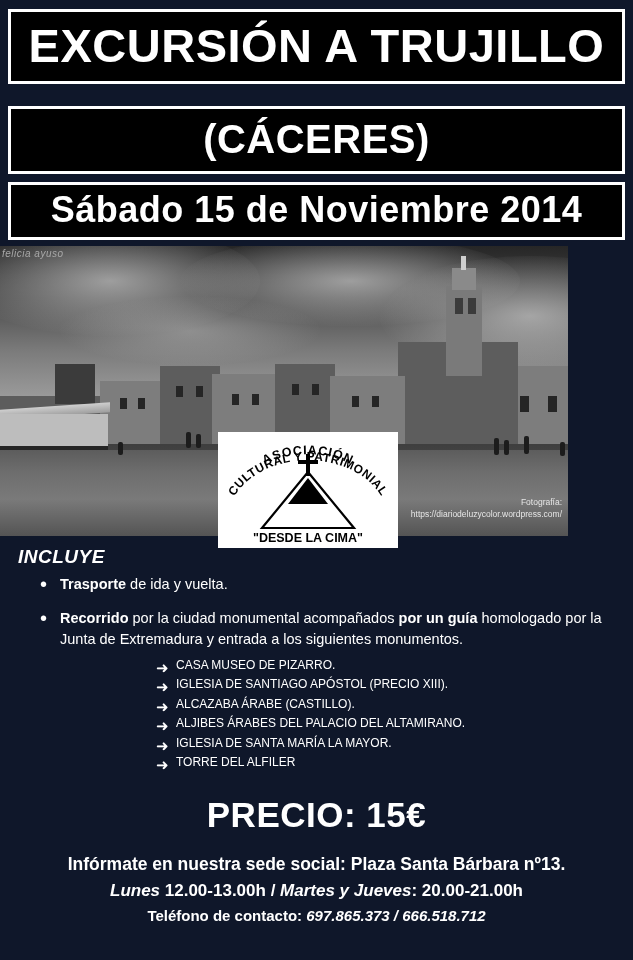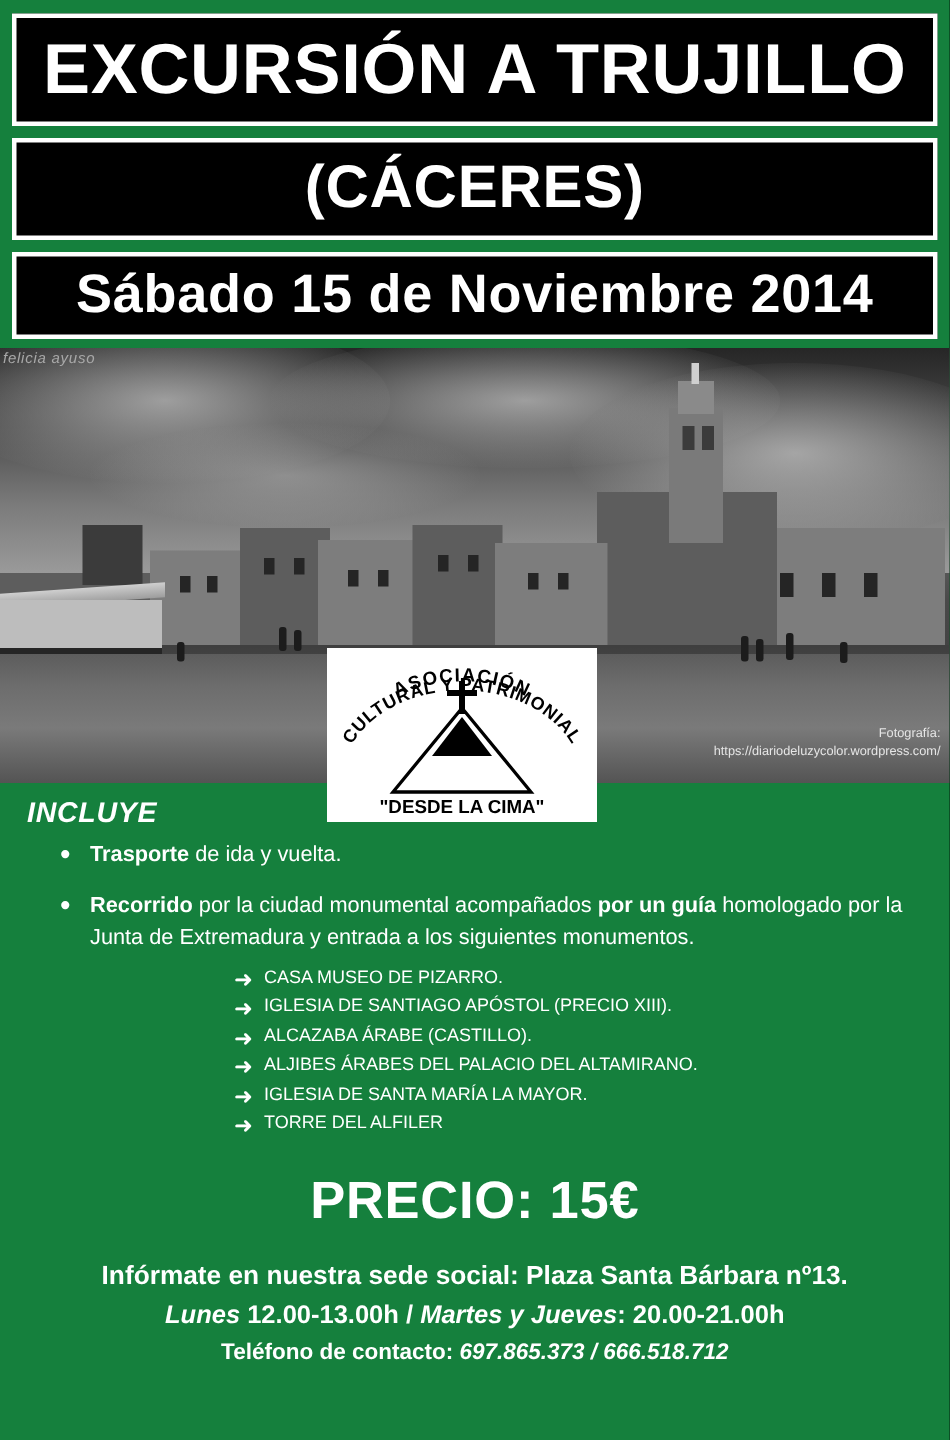--- a/index.html
+++ b/index.html
@@ -11,21 +11,21 @@
     width: 633px; height: 960px;
     font-family: "Liberation Sans", sans-serif;
     color: #fff;
     overflow: hidden;
     position: relative;
   }
 
   
   .poster {
     width: 633px; height: 960px;
-    background: #15803d;
+    background: #0f172a;
     position: relative;
     display: flex;
     flex-direction: column;
   }
   .banner {
     background: #000;
     border: 3px solid #fff;
     margin: 6px 8px 0 8px;
     text-align: center;
     color: #fff;
@@ -34,34 +34,34 @@
     line-height: 1.0;
   }
   .banner-1 {
     font-size: 47px;
     padding: 10px 4px 12px 4px;
     margin-top: 9px;
   }
   .banner-2 {
     font-size: 40px;
     padding: 10px 4px 12px 4px;
-    margin-top: 8px;
+    margin-top: 22px;
   }
   .banner-3 {
     font-size: 36px;
     padding: 7px 4px 9px 4px;
     margin-top: 8px;
   }
 
   
   .photo {
     position: relative;
     margin-top: 6px;
     height: 290px;
-    width: 633px;
+    width: 568px;
     overflow: hidden;
     background: linear-gradient(to bottom, #3a3a3a 0%, #565656 22%, #6f6f6f 38%, #4a4a4a 58%, #2e2e2e 100%);
   }
   
   .sky {
     position: absolute; left:0; top:0; width:100%; height:150px;
     background: linear-gradient(to bottom, #262626 0%, #4b4b4b 35%, #7b7b7b 70%, #9a9a9a 100%);
   }
   .cloud {
     position: absolute;

